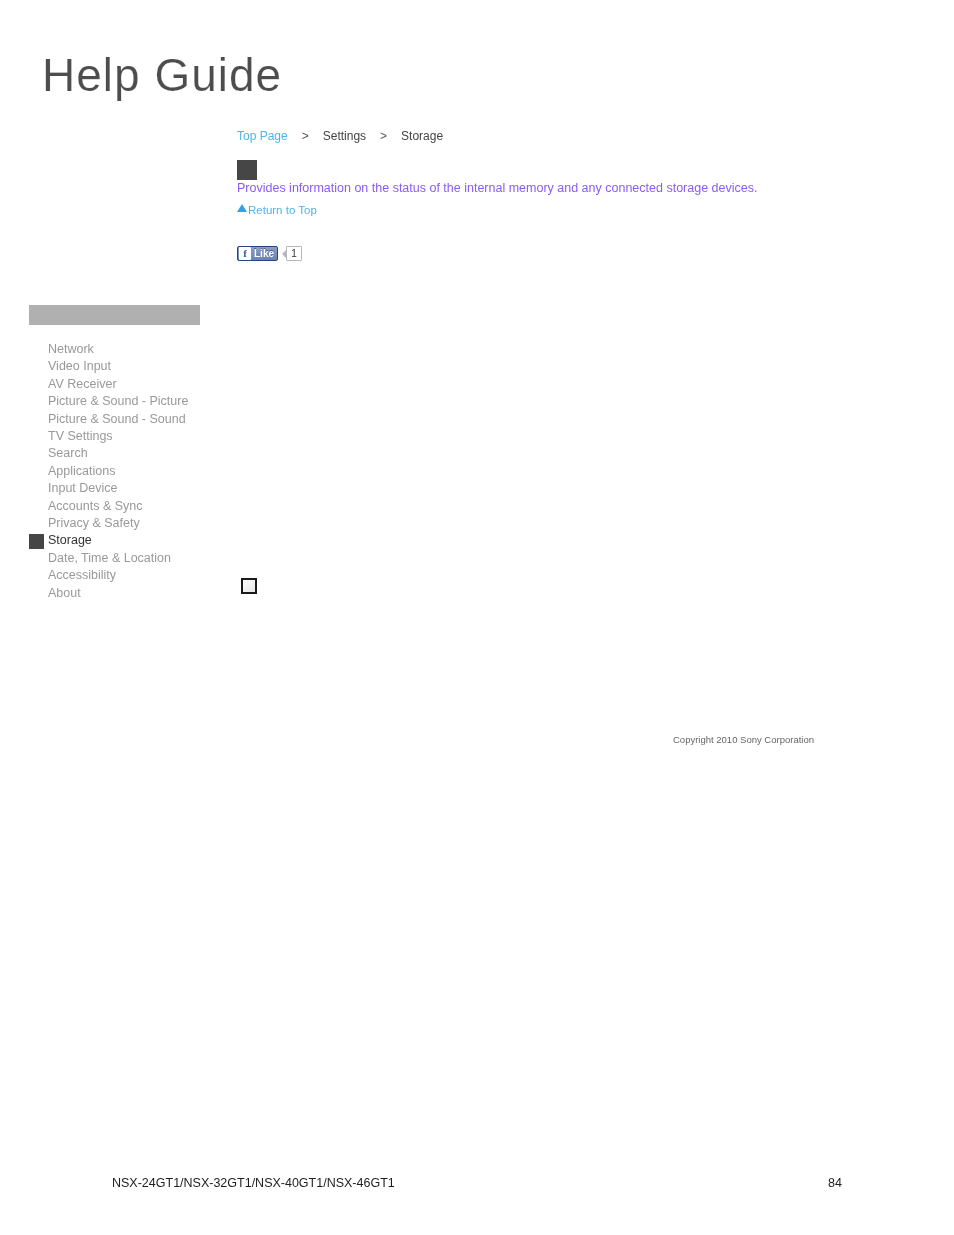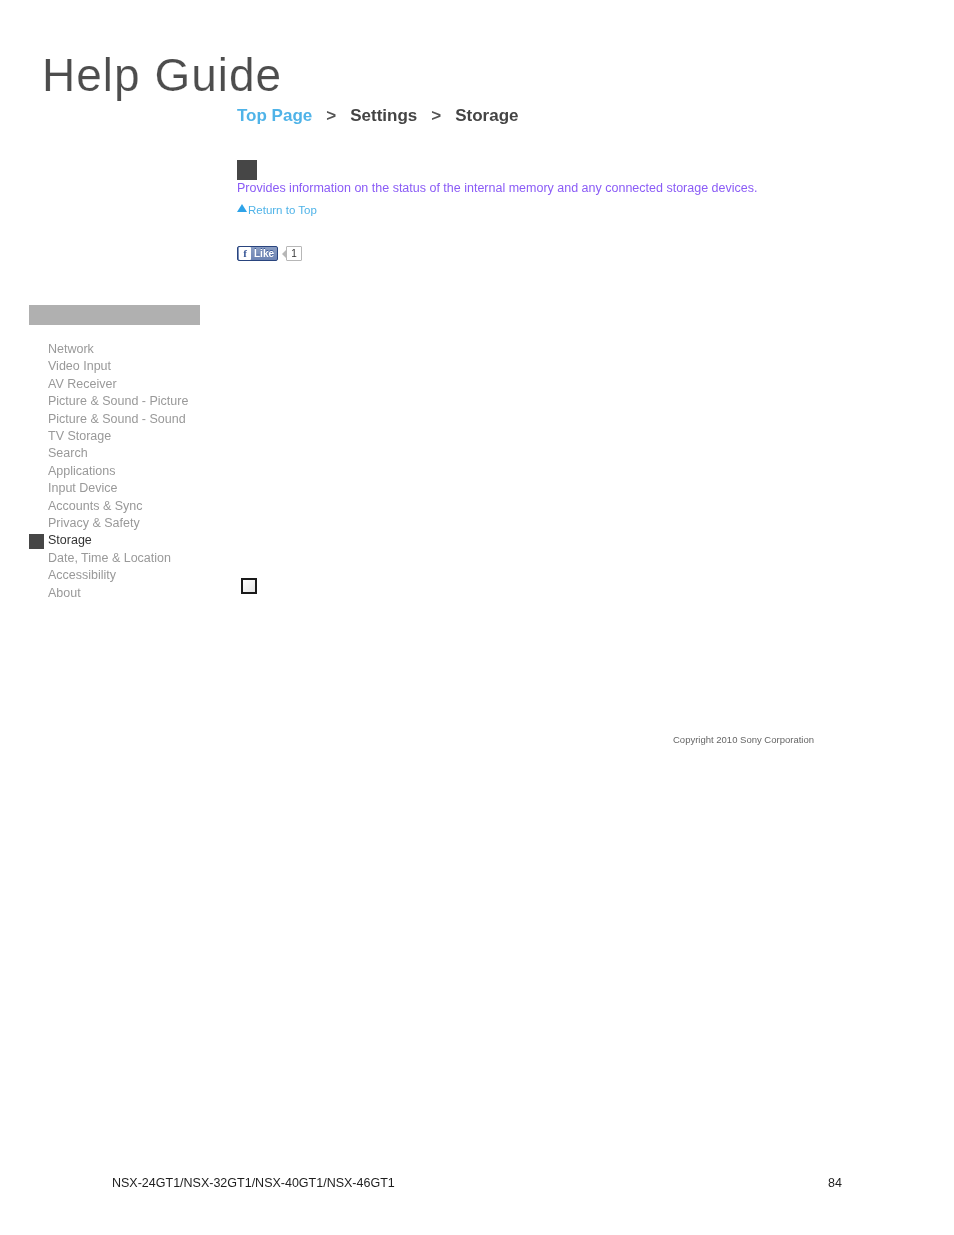--- a/index.html
+++ b/index.html
@@ -32,26 +32,25 @@
     line-height: 54px;
     white-space: nowrap;
     
     -webkit-text-stroke: 0.2px #ffffff;
   }
 
   
   #breadcrumb {
     position: absolute;
     left: 237px;
-    top: 108px;
-    font-size: 17px;
+    top: 129px;
+    font-size: 12px;
     color: #4a4a4a;
     line-height: 15px;
     white-space: nowrap;
-    font-weight: bold;
   }
   #breadcrumb .crumb-link {
     color: #4fb3e8;
     text-decoration: none;
   }
   #breadcrumb .crumb-sep {
     color: #555555;
     padding: 0 14px;
   }
   #breadcrumb .crumb-static {
@@ -279,21 +278,21 @@
 <div id="content-bottom-icon"></div>
 
 <aside id="sidebar">
   <div id="sidebar-header"></div>
   <ul id="sidebar-list">
       <li><span>Network</span></li>
       <li><span>Video Input</span></li>
       <li><span>AV Receiver</span></li>
       <li><span>Picture &amp; Sound - Picture</span></li>
       <li><span>Picture &amp; Sound - Sound</span></li>
-      <li><span>TV Storage</span></li>
+      <li><span>TV Settings</span></li>
       <li><span>Search</span></li>
       <li><span>Applications</span></li>
       <li><span>Input Device</span></li>
       <li><span>Accounts &amp; Sync</span></li>
       <li><span>Privacy &amp; Safety</span></li>
       <li class="active"><span class="item-marker"></span><span>Storage</span></li>
       <li><span>Date, Time &amp; Location</span></li>
       <li><span>Accessibility</span></li>
       <li><span>About</span></li>
     </ul>

